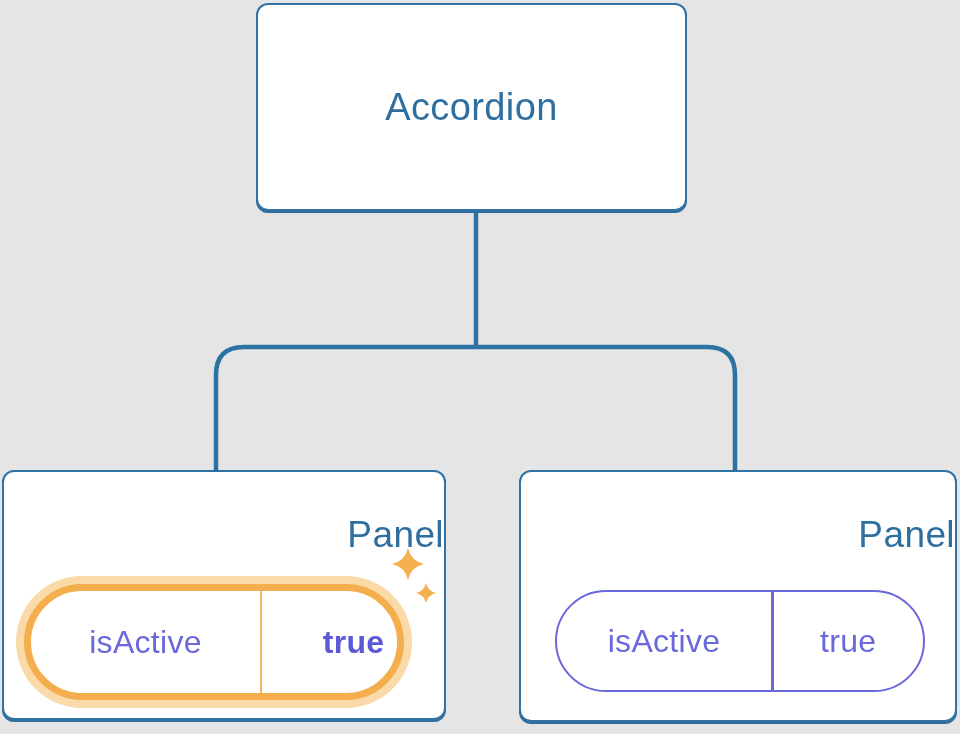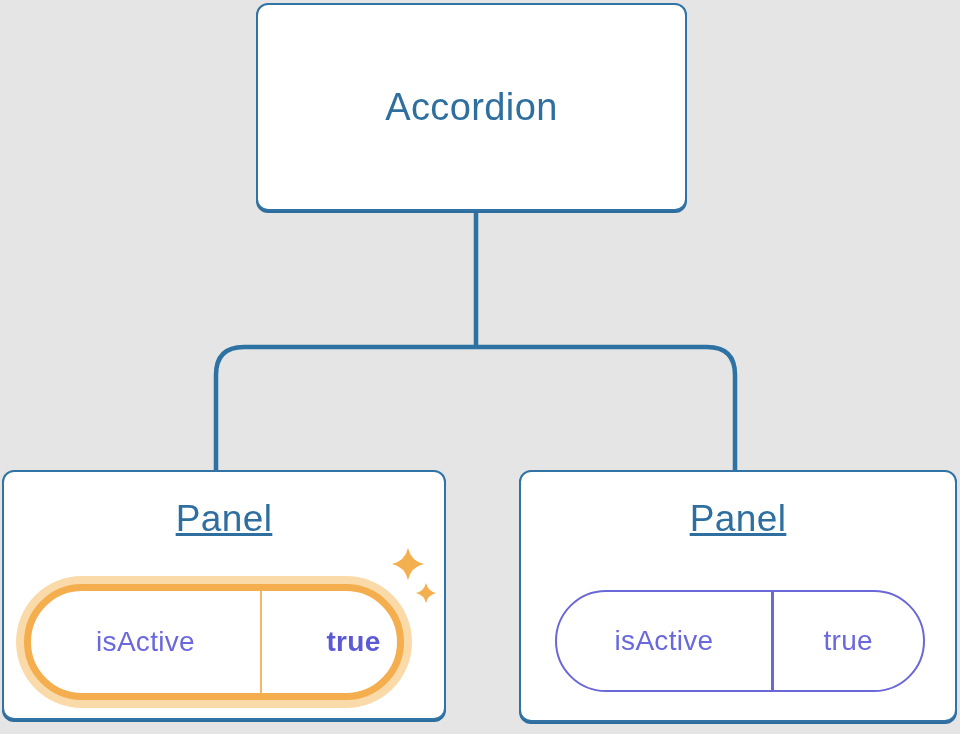--- a/index.html
+++ b/index.html
@@ -42,28 +42,27 @@
   .node-title {
     font-size: 38px;
     font-weight: 500;
     letter-spacing: 0.4px;
     color: #2F6F9F;
   }
   .node-panel-left  { left: 2px;   top: 470px; width: 444px; height: 250px; }
   .node-panel-right { left: 519px; top: 470px; width: 438px; height: 252px; }
   .panel-title {
     position: absolute;
-    top: 26px; left: 0;
+    top: 42px; left: 0;
     width: 100%;
-    text-align: center;
+    text-align: right;
     font-size: 37px;
     font-weight: 500;
     letter-spacing: 0.4px;
     color: #2F6F9F;
-    text-decoration: underline;
   }
   
   .pill {
     position: absolute;
     display: flex;
     align-items: stretch;
     background: #ffffff;
     box-sizing: border-box;
     overflow: hidden;
   }
@@ -77,21 +76,21 @@
   .pill-plain {
     left: 34px; top: 118px;
     width: 370px; height: 102px;
     border: 2.5px solid #6A67D9;
     border-radius: 52px;
   }
   .pill .cell {
     display: flex;
     align-items: center;
     justify-content: center;
-    font-size: 28px;
+    font-size: 32px;
     color: #6A68DD;
     letter-spacing: 0.3px;
   }
   .pill-highlight .cell-name { width: 229px; }
   .pill-plain .cell-name     { width: 214px; }
   .pill .cell-value { flex: 1; }
   .cell-value.active {
     font-weight: bold;
     color: #5B59D6;
     padding-left: 48px;

